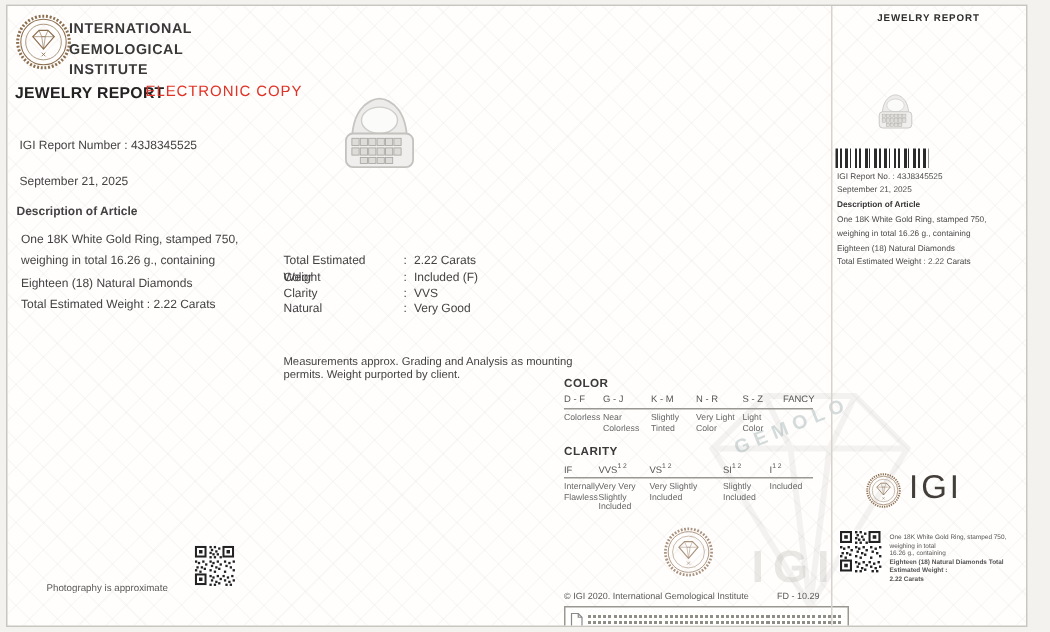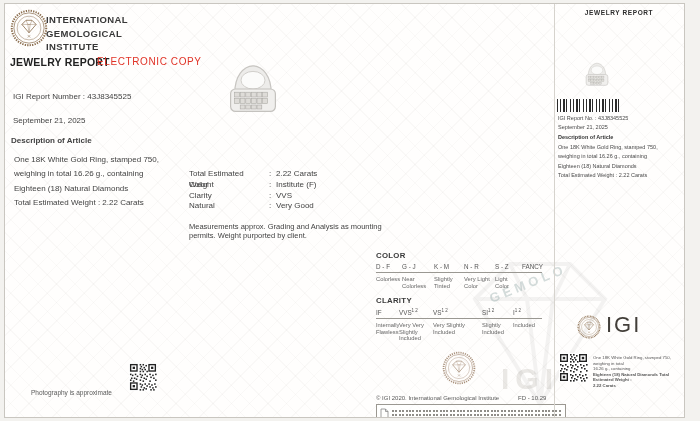--- a/index.html
+++ b/index.html
@@ -215,34 +215,34 @@
 
     <div class="abs txt" style="left:184px;top:165px;width:200px;">
       <div class="det-row">
         <span class="lbl">Total Estimated Weight</span>
         <span class="colon">:</span>
         <span>2.22 Carats</span>
       </div>
       <div class="det-row">
         <span class="lbl">Color</span>
         <span class="colon">:</span>
-        <span>Institute (F)</span>
+        <span>Included (F)</span>
       </div>
       <div class="det-row">
         <span class="lbl">Clarity</span>
         <span class="colon">:</span>
         <span>VVS</span>
       </div>
       <div class="det-row">
         <span class="lbl">Natural</span>
         <span class="colon">:</span>
         <span>Very Good</span>
       </div>
     </div>
-    <div class="abs txt notes" style="left:184px;top:218px;">
+    <div class="abs txt notes" style="left:184px;top:232px;">
       <div>Measurements approx. Grading and Analysis as mounting</div>
       <div>permits. Weight purported by client.</div>
     </div>
 
     <div class="abs" style="left:371px;top:247px;width:170px;height:42px;">
       <div class="scale-head">COLOR</div>
       <span class="grade" style="left:0;top:12px;">D - F</span>
       <span class="grade" style="left:26px;top:12px;">G - J</span>
       <span class="grade" style="left:58px;top:12px;">K - M</span>
       <span class="grade" style="left:88px;top:12px;">N - R</span>

